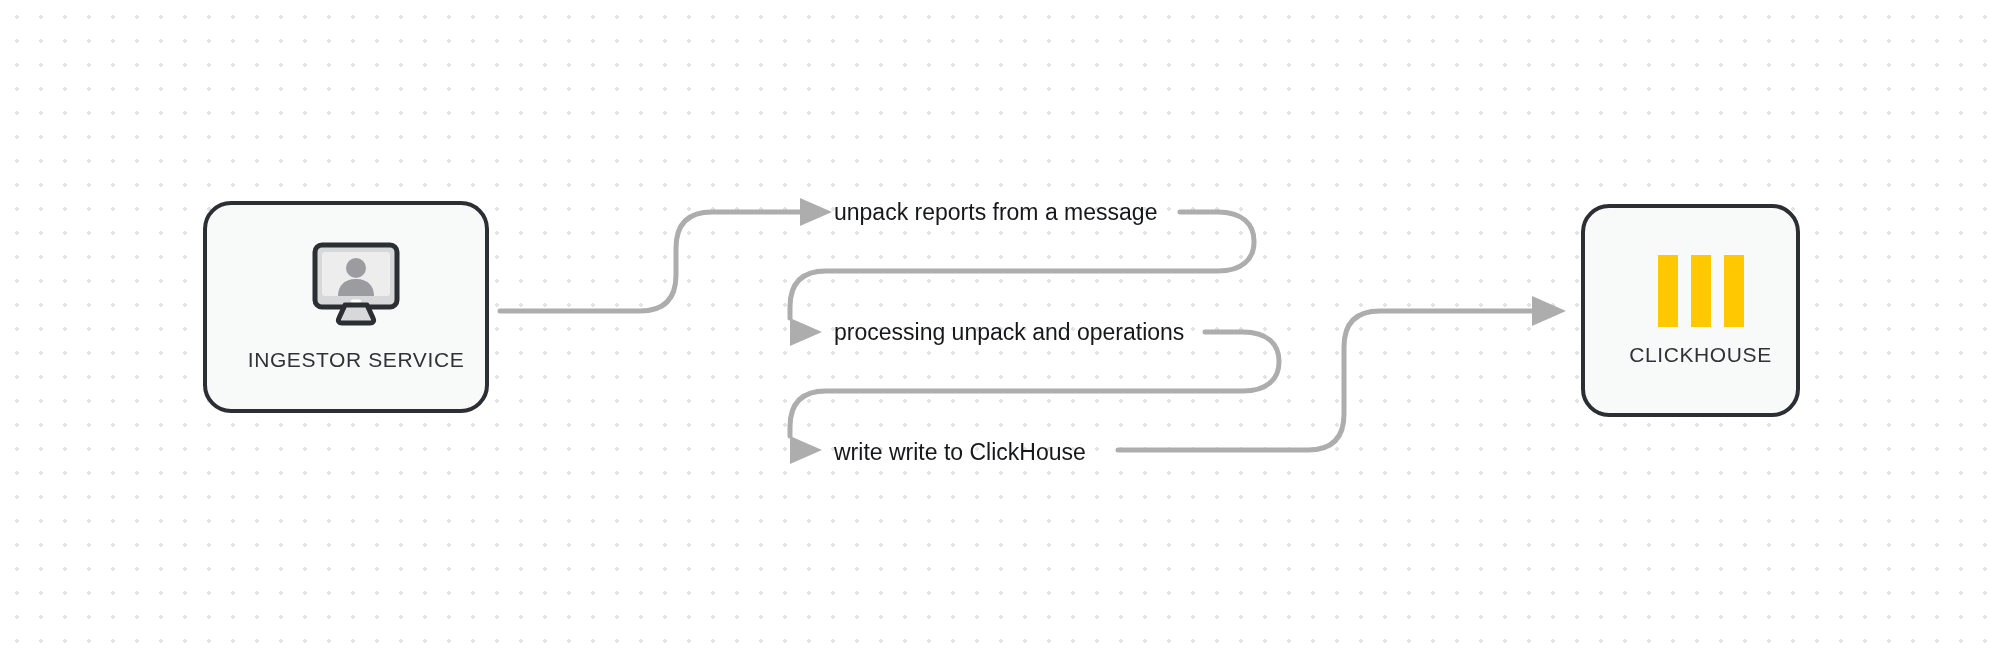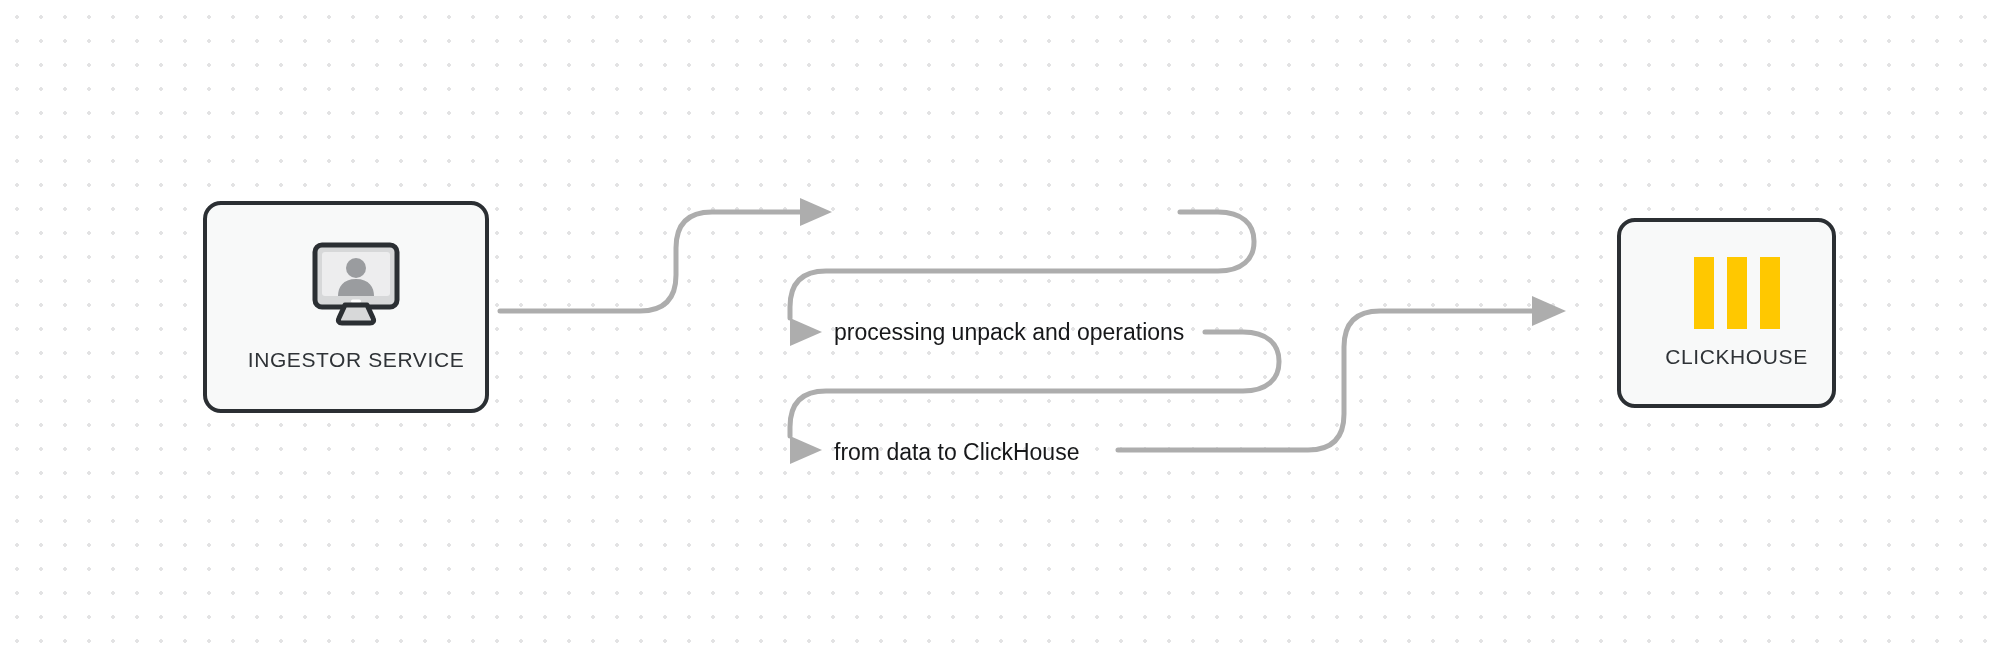--- a/index.html
+++ b/index.html
@@ -37,21 +37,21 @@
   .edge-head {
     fill: #adadad;
   }
 
   
   .node {
     position: absolute;
     box-sizing: border-box;
     background: #f8f9f9;
     border: 4px solid #2b2f33;
-    border-radius: 18px;
+    border-radius: 28px;
     display: flex;
     flex-direction: column;
     align-items: center;
     justify-content: center;
     padding-left: 20px;
   }
   .node-label {
     font-size: 21px;
     letter-spacing: 0.6px;
     color: #2f3337;
@@ -63,24 +63,23 @@
     left: 203px;
     top: 201px;
     width: 286px;
     height: 212px;
   }
   #node-ingestor .node-icon { margin-bottom: 18px; }
   #node-ingestor .node-label { margin-top: 0px; }
 
   #node-clickhouse {
     left: 1581px;
-    top: 218px;
+    top: 204px;
     width: 219px;
-    height: 190px;
-    margin-left: 36px;
+    height: 213px;
   }
   #node-clickhouse .node-icon { margin-bottom: 16px; }
 
   
   .ch-bars {
     display: flex;
     align-items: flex-end;
     gap: 13px;
     height: 72px;
   }
@@ -149,16 +148,17 @@
     <div class="node-icon">
       <div class="ch-bars">
         <div class="ch-bar"></div>
         <div class="ch-bar"></div>
         <div class="ch-bar"></div>
       </div>
     </div>
     <div class="node-label">CLICKHOUSE</div>
   </div>
 
+  <div class="step-label" id="step-0">unpack reports from a message</div>
   <div class="step-label" id="step-1">processing unpack and operations</div>
-  <div class="step-label" id="step-2">from data to ClickHouse</div>
+  <div class="step-label" id="step-2">write write to ClickHouse</div>
 
 </div>
 
 </body></html>

